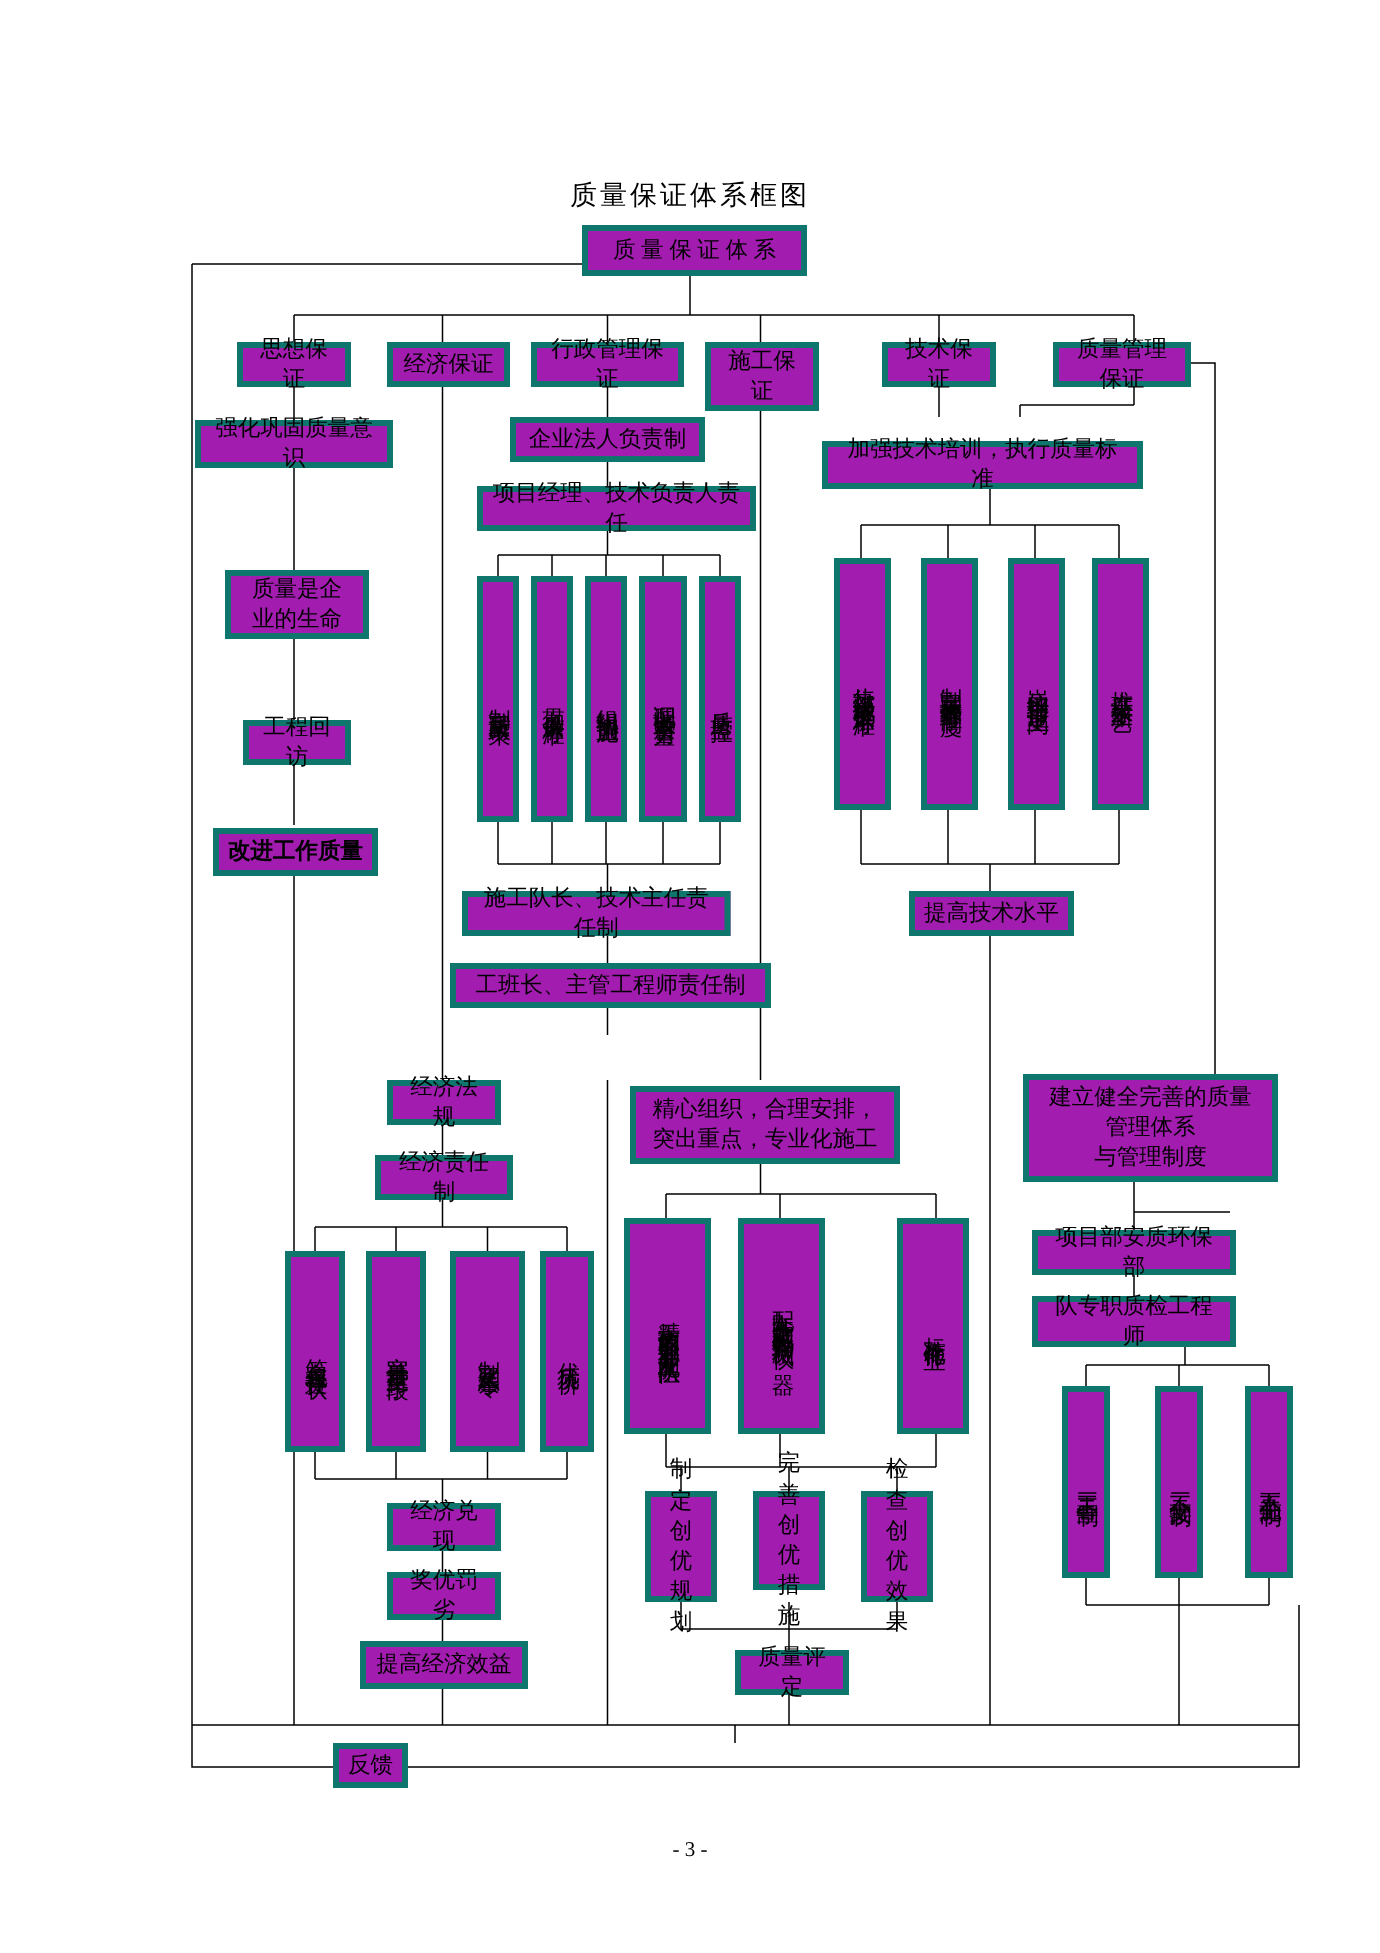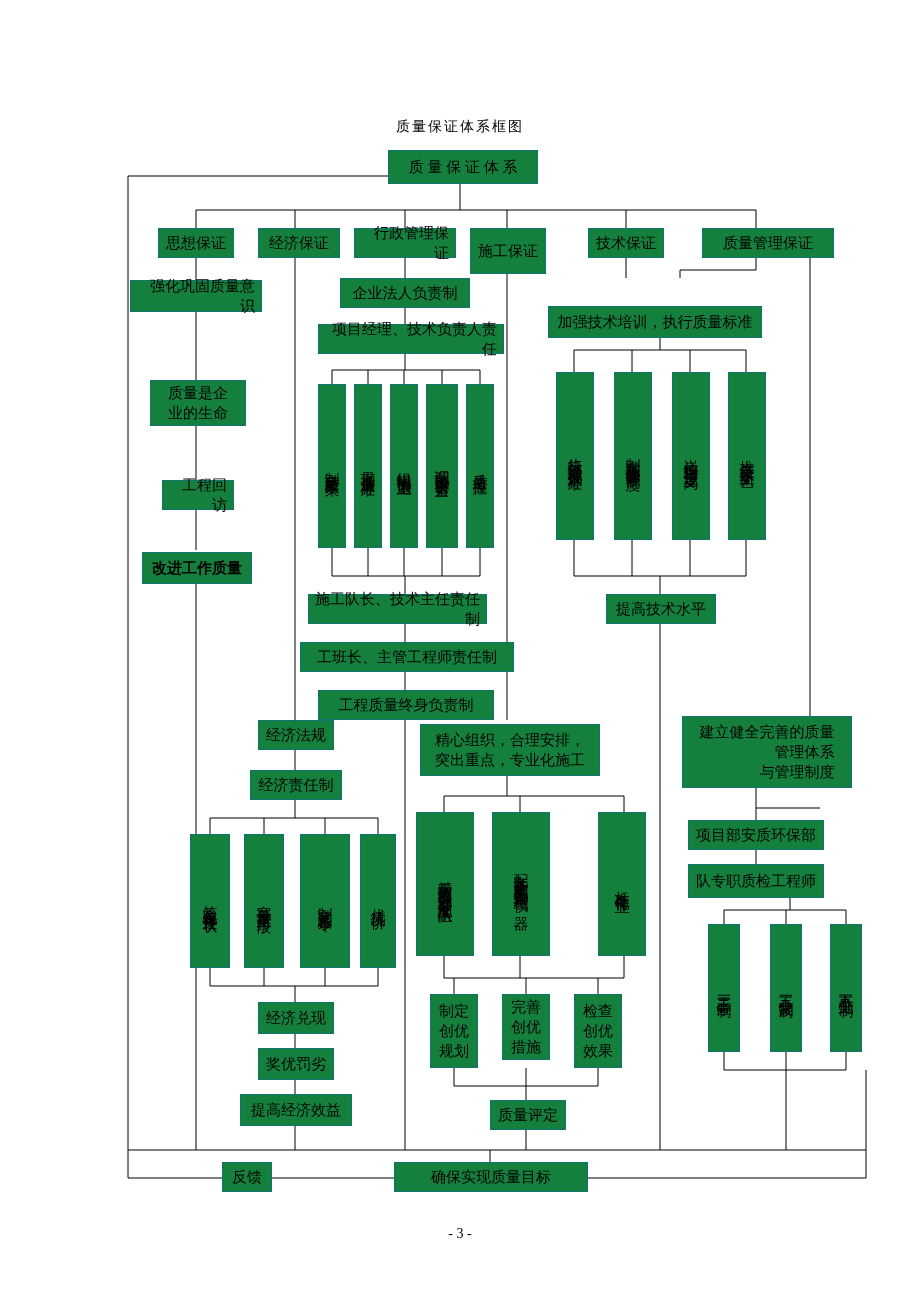--- a/index.html
+++ b/index.html
@@ -17,31 +17,31 @@
     position: relative;
     margin: 0 auto;
     background: #fff;
   }
   .title {
     position: absolute;
     top: 118px;
     left: 0;
     width: 920px;
     text-align: center;
-    font-size: 14px;
+    font-size: 18px;
     letter-spacing: 2px;
   }
   .box {
     position: absolute;
-    border: 1px solid #0f766e;
-    background: #15803d;
+    border: 4px solid #0f766e;
+    background: #a21caf;
     display: flex;
     align-items: center;
     justify-content: center;
-    text-align: right;
+    text-align: center;
     padding: 4px 6px;
     line-height: 1.35;
   }
   .vtext {
     writing-mode: vertical-rl;
     text-orientation: upright;
     letter-spacing: 2px;
     line-height: 1.2;
   }
   svg.conn {
@@ -205,21 +205,21 @@
     <line x1="246" y1="1162" x2="246" y2="1178"></line>
   </svg>
 
   <div class="box" style="left:388px; top:150px; width:150px; height:34px;">质 量 保 证 体 系</div>
 
   <div class="box" style="left:158px; top:228px; width:76px; height:30px;">思想保证</div>
   <div class="box" style="left:258px; top:228px; width:82px; height:30px;">经济保证</div>
   <div class="box" style="left:354px; top:228px; width:102px; height:30px;">行政管理保证</div>
   <div class="box" style="left:470px; top:228px; width:76px; height:46px;">施工保证</div>
   <div class="box" style="left:588px; top:228px; width:76px; height:30px;">技术保证</div>
-  <div class="box" style="left:702px; top:228px; width:132px; height:30px;">质量管理保证</div>
+  <div class="box" style="left:702px; top:228px; width:92px; height:30px;">质量管理保证</div>
 
   <div class="box" style="left:130px; top:280px; width:132px; height:32px;">强化巩固质量意识</div>
   <div class="box" style="left:150px; top:380px; width:96px; height:46px; white-space:pre-line;">质量是企
 业的生命</div>
   <div class="box" style="left:162px; top:480px; width:72px; height:30px;">工程回访</div>
   <div class="box" style="left:142px; top:552px; width:110px; height:32px;font-weight:bold;">改进工作质量</div>
 
   <div class="box" style="left:340px; top:278px; width:130px; height:30px;">企业法人负责制</div>
   <div class="box" style="left:318px; top:324px; width:186px; height:30px;">项目经理、技术负责人责任</div>
   <div class="box" style="left:318px; top:384px; width:28px; height:164px;">
@@ -232,23 +232,22 @@
       <span class="vtext">组织协调施工</span>
     </div>
   <div class="box" style="left:426px; top:384px; width:32px; height:164px;">
       <span class="vtext">调配技术质管力量</span>
     </div>
   <div class="box" style="left:466px; top:384px; width:28px; height:164px;">
       <span class="vtext">质量监控</span>
     </div>
   <div class="box" style="left:308px; top:594px; width:179px; height:30px;">施工队长、技术主任责任制</div>
   <div class="box" style="left:300px; top:642px; width:214px; height:30px;">工班长、主管工程师责任制</div>
-  <div class="box" style="left:318px; top:690px; width:176px; height:30px;">工程质量终身负责制</div>
-
-  <div class="box" style="left:548px; top:306px; width:214px; height:32px;">加强技术培训，执行质量标准</div>
+
+  <div class="box" style="left:548px; top:294px; width:214px; height:32px;">加强技术培训，执行质量标准</div>
   <div class="box" style="left:556px; top:372px; width:38px; height:168px;">
       <span class="vtext">执行部颁规范技术标准</span>
     </div>
   <div class="box" style="left:614px; top:372px; width:38px; height:168px;">
       <span class="vtext">制定完善技术管理制度</span>
     </div>
   <div class="box" style="left:672px; top:372px; width:38px; height:168px;">
       <span class="vtext">岗位培训与持证上岗</span>
     </div>
   <div class="box" style="left:728px; top:372px; width:38px; height:168px;">
@@ -305,17 +304,16 @@
       <span class="vtext">三工三查制</span>
     </div>
   <div class="box" style="left:770px; top:924px; width:32px; height:128px;">
       <span class="vtext">三不交接制</span>
     </div>
   <div class="box" style="left:830px; top:924px; width:32px; height:128px;">
       <span class="vtext">五不施工制</span>
     </div>
 
   <div class="box" style="left:222px; top:1162px; width:50px; height:30px;">反馈</div>
-  <div class="box" style="left:394px; top:1162px; width:194px; height:30px;">确保实现质量目标</div>
 
   <div class="footer">- 3 -</div>
 
 </div>
 
 </body></html>

